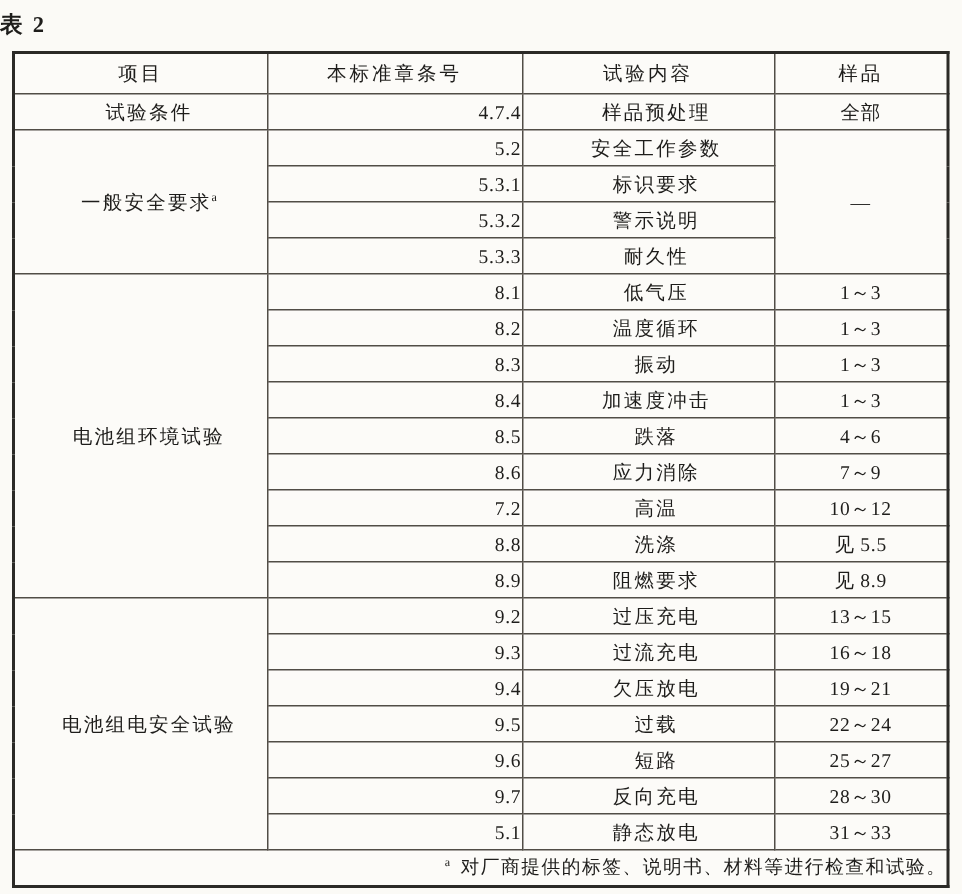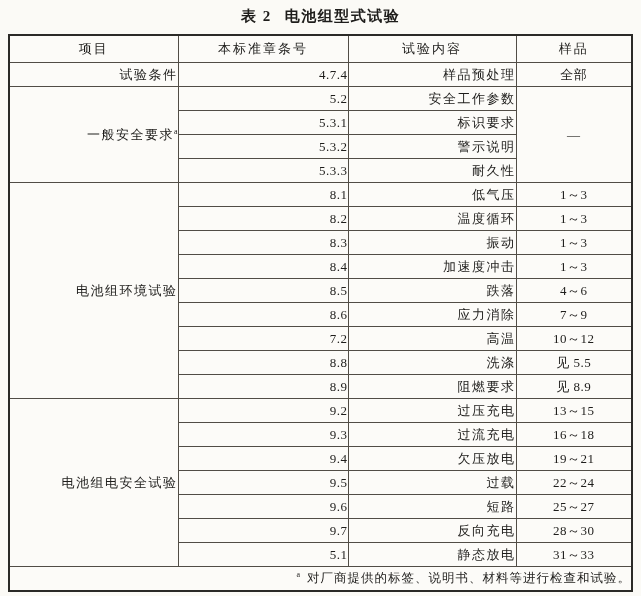--- a/index.html
+++ b/index.html
@@ -13,21 +13,21 @@
     color: #1e1d1b;
   }
   .page {
     width: 641px;
     height: 596px;
     box-sizing: border-box;
     padding-top: 7px;
   }
   .doc-title {
     display: flex;
-    justify-content: center;
+    justify-content: flex-start;
     align-items: baseline;
     gap: 13px;
     font-size: 15px;
     font-weight: 700;
     letter-spacing: 1.5px;
     margin-bottom: 8px;
   }
   table.spec {
     border-collapse: collapse;
     table-layout: fixed;
@@ -49,21 +49,21 @@
     white-space: nowrap;
   }
   th {
     height: 26px;
     font-weight: 400;
     text-align: center;
     letter-spacing: 2px;
   }
   td { height: 23px; }
   .item-cell, .content-cell {
-    text-align: right;
+    text-align: center;
     padding-left: 11px;
     letter-spacing: 1.5px;
     margin-top: 16px;
   }
   .clause-cell {
     text-align: right;
     padding-left: 11px;
     letter-spacing: 0.5px;
   }
   .sample-cell {
@@ -84,21 +84,20 @@
   }
   .footnote-cell sup.fn-mark { margin-right: 7px; }
 </style>
 </head>
 <body>
 
 <div class="page">
 
   <div class="doc-title">
     <span>表 2</span>
-    <span>电池组型式试验</span>
   </div>
 
   <table class="spec">
     <colgroup>
       <col class="c1">
         <col class="c2">
         <col class="c3">
         <col class="c4">
     </colgroup>
     <thead>

